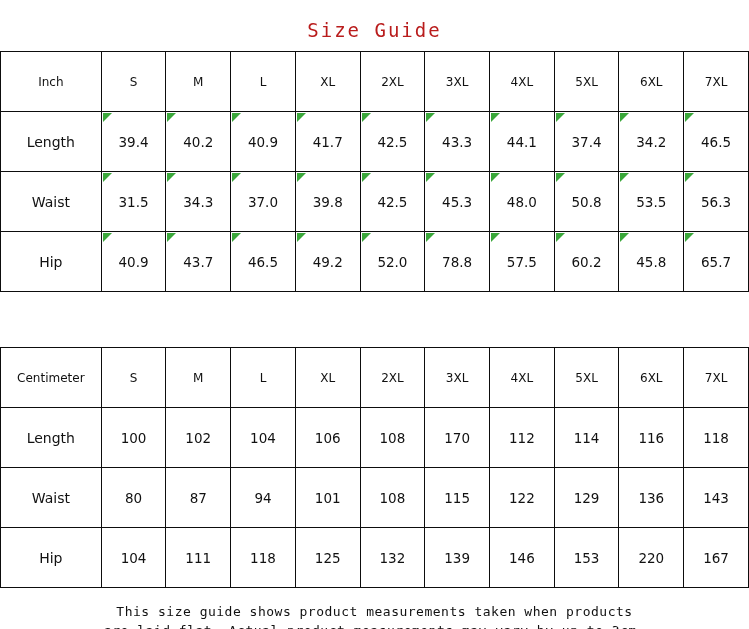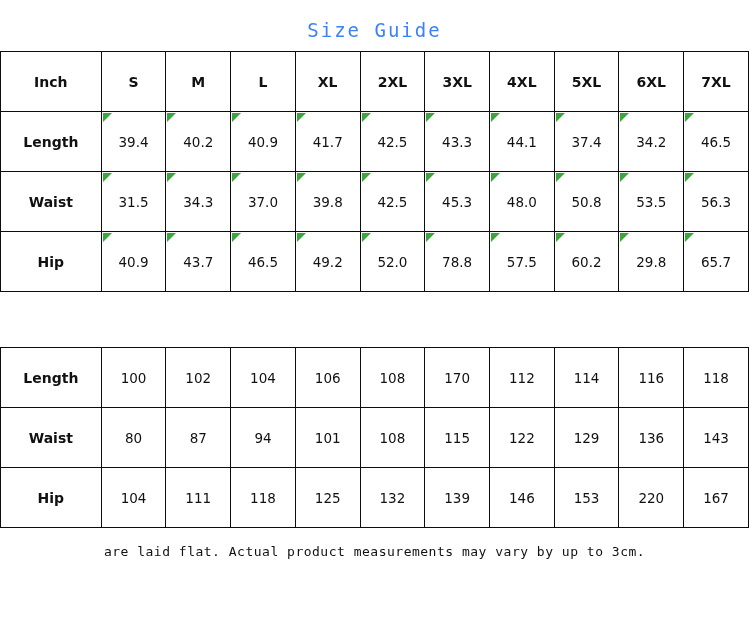--- a/index.html
+++ b/index.html
@@ -18,45 +18,45 @@
     position: relative;
     width: 749px;
     height: 629px;
     box-sizing: border-box;
   }
   .title {
     text-align: center;
     font-family: "DejaVu Sans Mono", monospace;
     font-size: 19px;
     letter-spacing: 2px;
-    color: #3b82f6;
+    color: #b91c1c;
     padding-top: 19px;
     padding-bottom: 10px;
   }
   table.size-table {
     width: 749px;
     border-collapse: collapse;
     table-layout: fixed;
   }
   table.size-table td {
     border: 1px solid #0d0d0d;
     text-align: center;
     vertical-align: middle;
     font-family: "DejaVu Sans", sans-serif;
     font-size: 13.5px;
     color: #111111;
     height: 57px;
     position: relative;
   }
   table.size-table td.headcell {
-    font-weight: bold;
-    font-size: 14px;
+    font-weight: normal;
+    font-size: 12px;
   }
   table.size-table td.rowlabel {
-    font-weight: bold;
+    font-weight: normal;
     font-size: 14px;
   }
   
   table.size-table col.c0 { width: 100px; }
   table.size-table col.cx { width: 64.3px; }
 
   
   td.marker::before {
     content: "";
     position: absolute;
@@ -145,21 +145,21 @@
       <tr>
         <td class="rowlabel">Hip</td>
         <td class="marker">40.9</td>
         <td class="marker">43.7</td>
         <td class="marker">46.5</td>
         <td class="marker">49.2</td>
         <td class="marker">52.0</td>
         <td class="marker">78.8</td>
         <td class="marker">57.5</td>
         <td class="marker">60.2</td>
-        <td class="marker">29.8</td>
+        <td class="marker">45.8</td>
         <td class="marker">65.7</td>
       </tr>
     </tbody>
   </table>
 
   <div class="gap"></div>
 
   <table class="size-table">
     <colgroup>
       <col class="c0">
@@ -168,20 +168,33 @@
         <col class="cx">
         <col class="cx">
         <col class="cx">
       <col class="cx">
         <col class="cx">
         <col class="cx">
         <col class="cx">
         <col class="cx">
     </colgroup>
     <tbody>
+      <tr>
+        <td class="headcell">Centimeter</td>
+        <td class="headcell">S</td>
+        <td class="headcell">M</td>
+        <td class="headcell">L</td>
+        <td class="headcell">XL</td>
+        <td class="headcell">2XL</td>
+        <td class="headcell">3XL</td>
+        <td class="headcell">4XL</td>
+        <td class="headcell">5XL</td>
+        <td class="headcell">6XL</td>
+        <td class="headcell">7XL</td>
+      </tr>
       <tr>
         <td class="rowlabel">Length</td>
         <td>100</td>
         <td>102</td>
         <td>104</td>
         <td>106</td>
         <td>108</td>
         <td>170</td>
         <td>112</td>
         <td>114</td>
@@ -211,16 +224,17 @@
         <td>139</td>
         <td>146</td>
         <td>153</td>
         <td>220</td>
         <td>167</td>
       </tr>
     </tbody>
   </table>
 
   <div class="footer">
+    <div>This size guide shows product measurements taken when products</div>
     <div>are laid flat. Actual product measurements may vary by up to 3cm.</div>
   </div>
 
 </div>
 
 </body></html>

